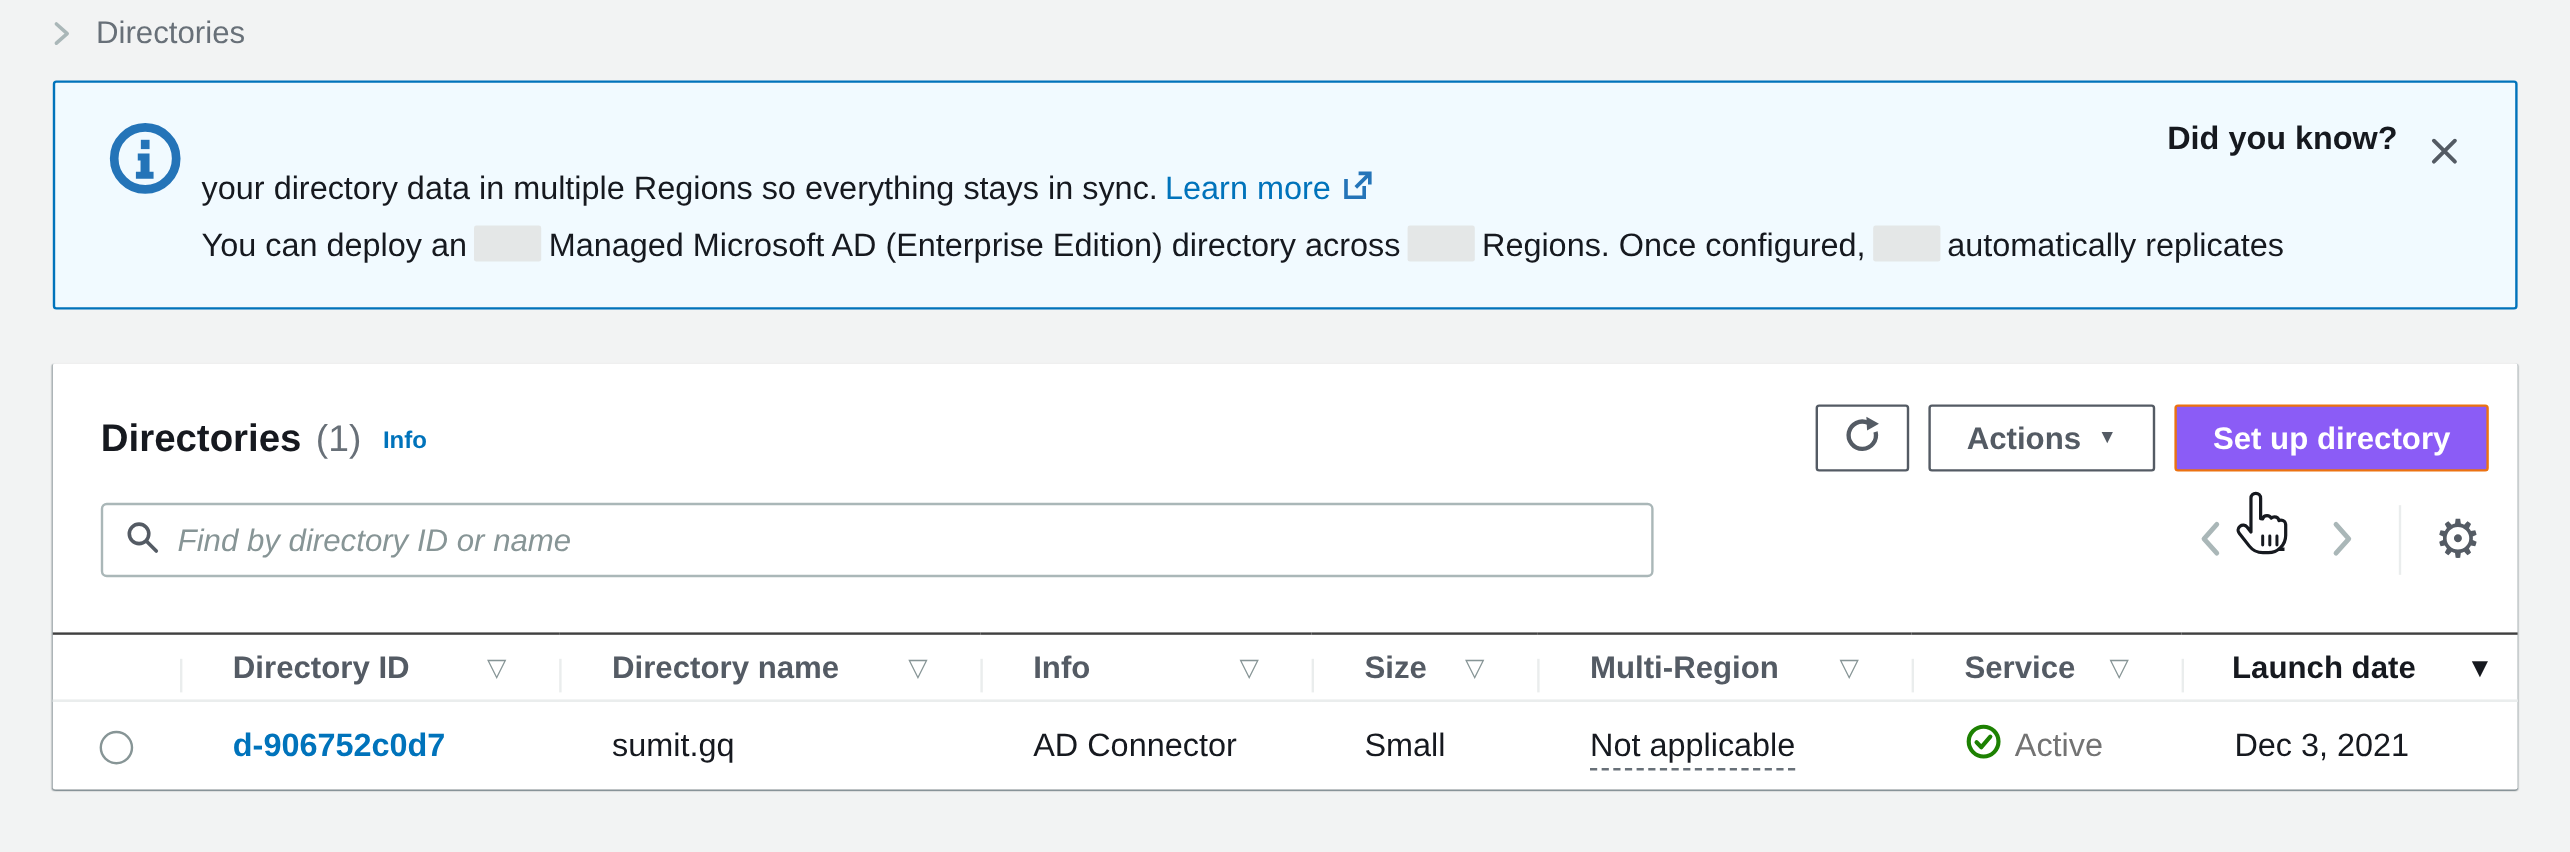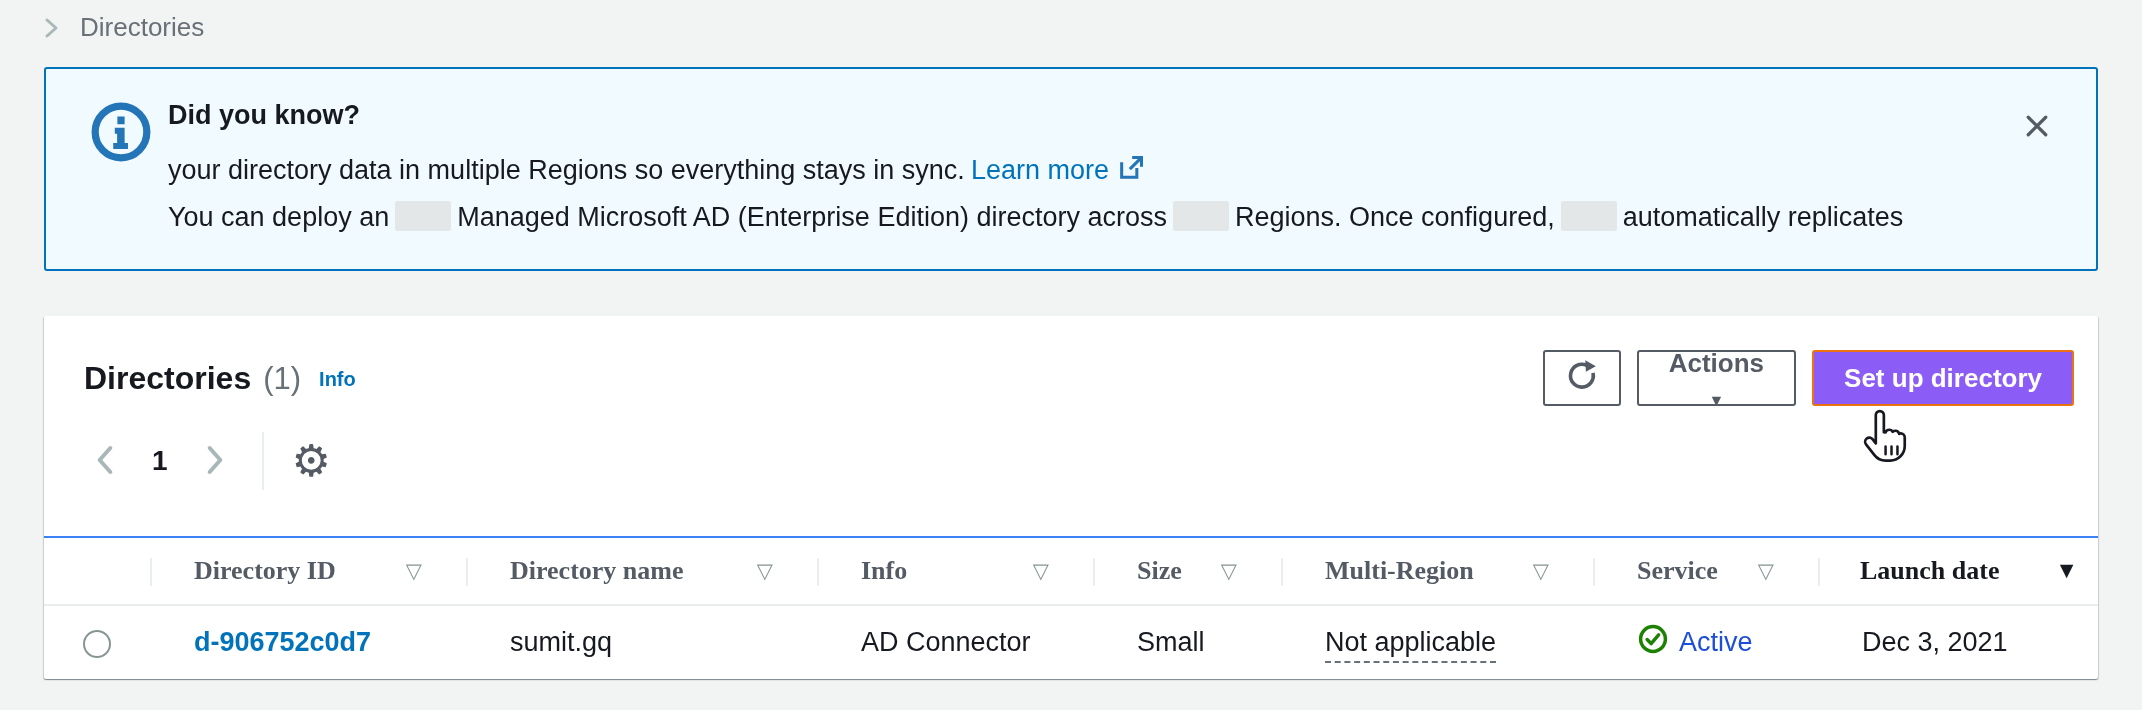--- a/index.html
+++ b/index.html
@@ -23,21 +23,21 @@
     margin-top:24px;
     background:#f1faff;
     border:2px solid #0073bb;
     border-radius:3px;
     display:flex;
     align-items:flex-start;
     padding:26px 40px 30px 44px;
   }
   .banner-icon { flex:0 0 auto; margin-right:16px; margin-top:6px; }
   .banner-content { flex:1 1 auto; }
-  .banner-title { font-size:27px; font-weight:700; line-height:40px; margin-bottom:13px; }
+  .banner-title { font-size:27px; font-weight:700; line-height:40px; margin-bottom:0;text-align:right; }
   .banner-line { font-size:27px; line-height:44px; }
   .redact {
     display:inline-block; width:56px; height:30px;
     background:#e4e7e7; border-radius:2px;
     vertical-align:-5px; margin:0 6px;
   }
   .learn-more { color:#0073bb; text-decoration:none; cursor:pointer; margin-left:6px; }
   .ext-icon { display:inline-block; vertical-align:-3px; margin-left:8px; }
   .banner-close {
     flex:0 0 auto; background:none; border:none; cursor:pointer;
@@ -60,21 +60,20 @@
   .panel-count { font-size:31px; font-weight:400; color:#687078; }
   .info-link { font-size:20px; font-weight:700; color:#0073bb; text-decoration:none; cursor:pointer; position:relative; top:-3px; margin-left:6px; }
 
   .button-group { display:flex; align-items:center; gap:16px; }
   .btn {
     height:56px; border:2px solid #545b64; border-radius:3px;
     background:#fff; color:#545b64; font-family:inherit;
     font-size:26px; font-weight:700; padding:0 30px;
     display:inline-flex; align-items:center; justify-content:center; gap:14px;
     cursor:pointer;
-    flex-direction:column;
   }
   .btn-icon-only { width:78px; padding:0; }
   .btn-primary { background:#8b5cf6; border-color:#ec7211; color:#fff; }
   .actions-caret { font-size:16px; line-height:1; }
 
   
   .filter-row {
     display:flex; justify-content:space-between; align-items:center;
     padding:0 24px 0 40px; margin-top:26px;
   }
@@ -94,41 +93,41 @@
   .page-num { font-size:28px; font-weight:700; color:#16191f; margin:0 26px; }
   .pager-divider { width:2px; height:58px; background:#eaeded; margin:0 22px 0 26px; }
   .gear-btn {
     background:none; border:none; cursor:pointer;
     font-size:44px; line-height:1; color:#545b64; padding:0 6px;
   }
 
   
   table { width:100%; border-collapse:collapse; margin-top:46px; table-layout:fixed; }
   thead th {
-    height:68px; border-top:2px solid #3b82f6; border-bottom:2px solid #eaeded;
+    height:56px; border-top:2px solid #404040; border-bottom:2px solid #eaeded;
     font-size:26px; font-weight:700; color:#545b64; text-align:left;
-    position:relative; padding:0 44px 0 44px; vertical-align:middle;font-family:Liberation Serif, serif;
+    position:relative; padding:0 44px 0 44px; vertical-align:middle;
   }
   thead th .th-inner { display:flex; align-items:center; justify-content:space-between; }
   thead th.col-divider::before {
     content:""; position:absolute; left:0; top:20px; height:28px; width:2px; background:#eaeded;
   }
   th.last-col, td.last-col { padding-right:20px; }
   th.sorted { color:#16191f;padding-left:42px; }
   .caret-outline { font-size:21px; color:#879596; font-weight:400; }
   .caret-filled { font-size:23px; color:#16191f; }
   tbody td { height:74px; font-size:27px; color:#16191f; padding:0 44px 0 44px; vertical-align:middle; }
   td.radio-cell, th.radio-cell { padding:0; text-align:center; }
   .radio {
     display:inline-block; width:28px; height:28px; border-radius:50%;
     border:2px solid #879596; background:#fff; cursor:pointer; vertical-align:middle;
   }
   .id-link { color:#0073bb; font-weight:700; text-decoration:none; cursor:pointer; }
   .dashed-underline { border-bottom:2px dashed #687078; padding-bottom:4px; cursor:help; }
-  .status-cell-inner { display:flex; align-items:center; gap:10px; color:#1d4ed8; }
+  .status-cell-inner { display:flex; align-items:center; gap:10px; color:#737373; }
 
   
   .cursor { position:absolute; left:1862px; top:408px; z-index:20; pointer-events:none; }
 </style>
 </head>
 <body>
 
 <div class="page">
 
   <nav class="breadcrumb">
@@ -190,20 +189,29 @@
         </button>
         <button class="btn">
           <span>Actions</span>
           <span class="actions-caret">▼</span>
         </button>
         <button class="btn btn-primary">Set up directory</button>
       </div>
     </div>
 
     <div class="filter-row">
+      <div class="search-box">
+        <span>
+          <svg width="30" height="30" viewBox="0 0 24 24">
+            <circle cx="9.5" cy="9.5" r="6.5" fill="none" stroke="#545b64" stroke-width="2.4"></circle>
+            <line x1="14.5" y1="14.5" x2="21" y2="21" stroke="#545b64" stroke-width="2.4" stroke-linecap="round"></line>
+          </svg>
+        </span>
+        <input type="text" placeholder="Find by directory ID or name" style="">
+      </div>
       <div class="pager">
         <button class="pager-btn">
           <span>
             <svg width="22" height="32" viewBox="0 0 16 24">
                 <polyline points="12,3 4,12 12,21" fill="none" stroke="#aab7b8" stroke-width="3" stroke-linecap="round" stroke-linejoin="round"></polyline>
               </svg>
           </span>
         </button>
         <span class="page-num">1</span>
         <button class="pager-btn">

